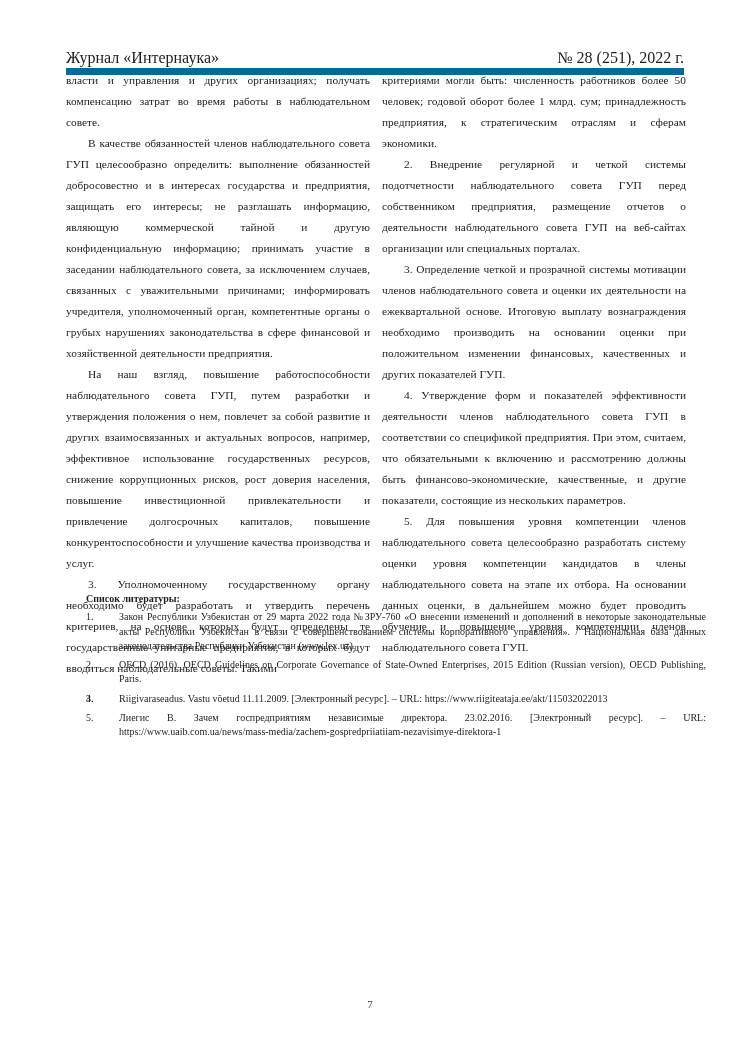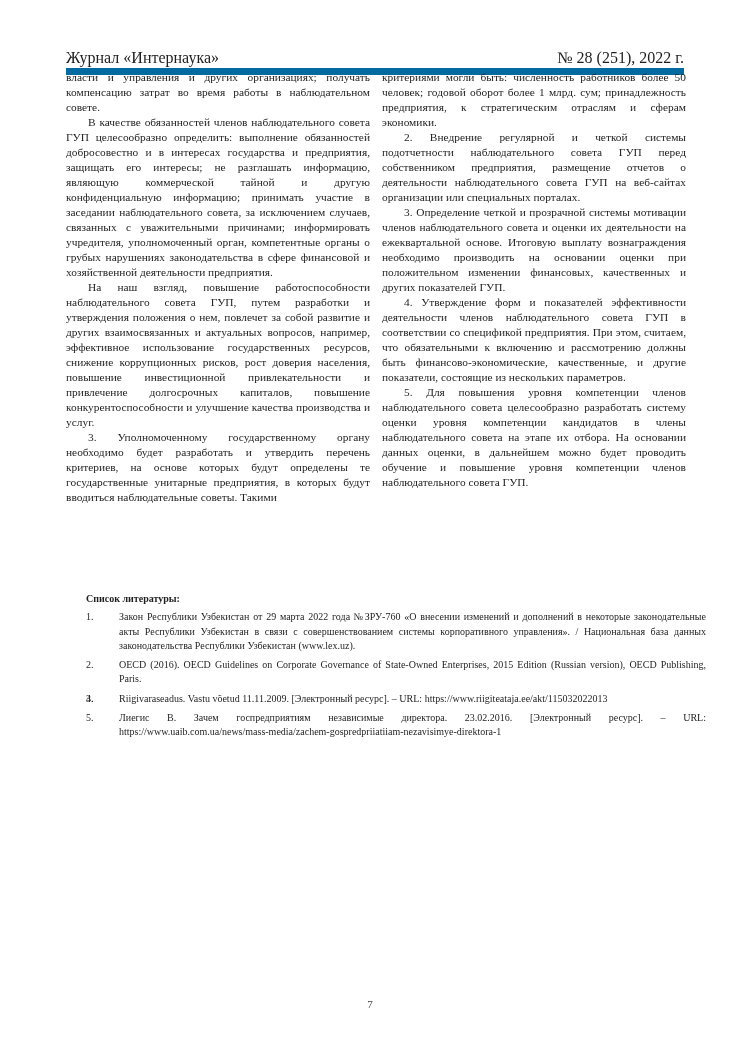--- a/index.html
+++ b/index.html
@@ -2,21 +2,21 @@
 <html><head>
 <meta charset="utf-8">
 <style>
   html, body { margin: 0; padding: 0; background: #ffffff; }
   body { width: 740px; height: 1046px; position: relative; overflow: hidden;
          font-family: "Liberation Serif", serif; color: #1e1e1e; }
   .header { position: absolute; left: 66px; right: 56px; top: 44px; height: 18px;
             border-bottom: 7px solid #0369a1; font-size: 16px; margin-top: 6px; }
   .header .left { position: absolute; left: 0; bottom: 1px; }
   .header .right { position: absolute; right: 0; bottom: 1px; }
-  .col { position: absolute; top: 70px; width: 304px; font-size: 11.4px; line-height: 15px;
+  .col { position: absolute; top: 70px; width: 304px; font-size: 11.4px; line-height: 21px;
          text-align: justify; }
   .col.left { left: 66px; }
   .col.right { left: 382px; }
   .col p { margin: 0; text-indent: 22px; }
   .col p.noindent { text-indent: 0; }
   .refs { position: absolute; left: 66px; width: 620px; top: 592px; font-size: 10px; line-height: 14.3px; margin-left: 20px; }
   .refs .title { font-weight: bold; margin-bottom: 4px; }
   .refs ol { margin: 0; padding: 0; list-style: none; }
   .refs li { position: relative; padding-left: 33px; margin-bottom: 5px; text-align: justify; }
   .refs li .num { position: absolute; left: 0; top: 0; }

